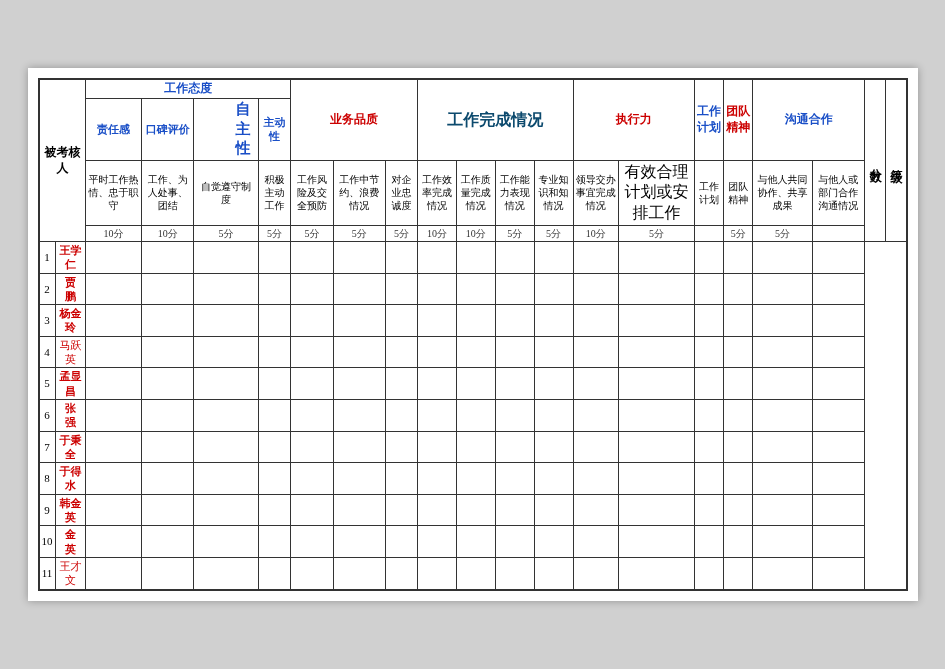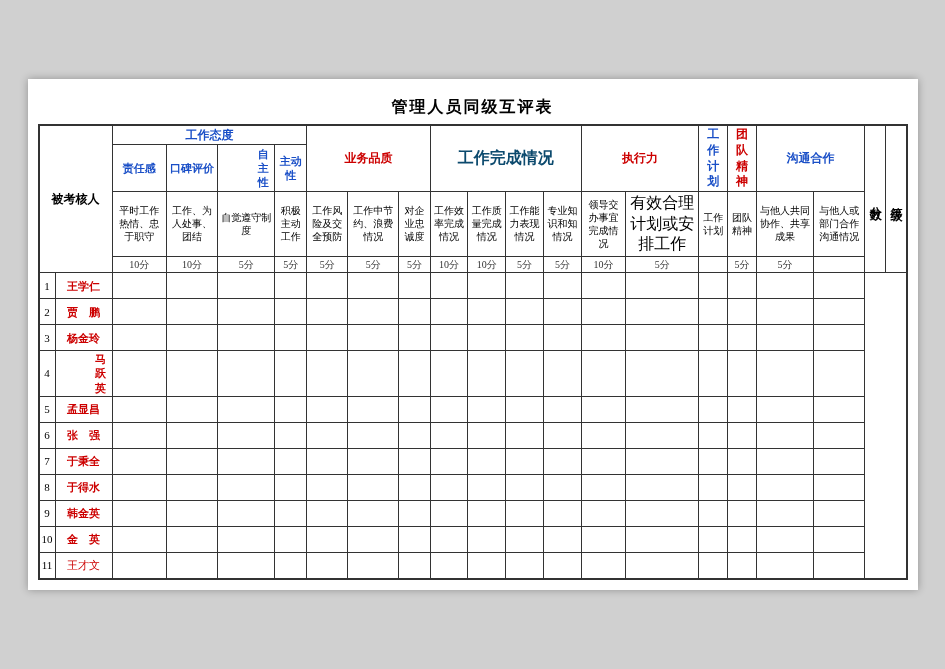--- a/index.html
+++ b/index.html
@@ -41,21 +41,20 @@
     .score-row td { font-size: 10px; color: #333; }
     .data-row td { height: 26px; }
     .outer-border {
       border: 2px solid #333;
     }
   </style>
 </head>
 <body>
 
 <div class="page">
-  <div class="main-title">管理人员同级互评表</div>
   <table class="outer-border">
 
     <tbody>
         <tr>
       <td rowspan="4" colspan="2" style="font-weight:bold; font-size:12px;">
         <span>被考核人</span>
       </td>
       <td colspan="4" style="font-weight:bold; color:#1a4fc7; font-size:12px;">
         <span>工作态度</span>
       </td>
@@ -85,21 +84,21 @@
       </td>
     </tr>
 
     <tr>
       <td style="color:#1a4fc7; font-weight:bold; font-size:11px;">
         <span>责任感</span>
       </td>
       <td style="color:#1a4fc7; font-weight:bold; font-size:11px;">
         <span>口碑评价</span>
       </td>
-      <td style="color:#1a4fc7; font-weight:bold; font-size:11px;padding-left:36px;">
+      <td style="color:#1a4fc7; font-weight:bold; font-size:15px;padding-left:36px;">
         <span>自主性</span>
       </td>
       <td style="color:#1a4fc7; font-weight:bold; font-size:11px;">
         <span>主动性</span>
       </td>
     </tr>
 
     <tr>
       <td style="font-size:10px; line-height:1.3;">
         <span>平时工作热情、忠于职守</span>
@@ -232,21 +231,21 @@
           <td></td>
       <td></td>
           <td></td>
           <td></td>
       <td></td>
           <td></td>
           <td></td>
     </tr>
     <tr class="data-row">
       <td>4</td>
-      <td style="color:#cc0000; font-weight:bold;padding-left:36px;">马跃英</td>
+      <td style="color:#cc0000; font-weight:normal;">马跃英</td>
       <td></td>
           <td></td>
           <td></td>
           <td></td>
       <td></td>
           <td></td>
           <td></td>
       <td></td>
           <td></td>
           <td></td>

